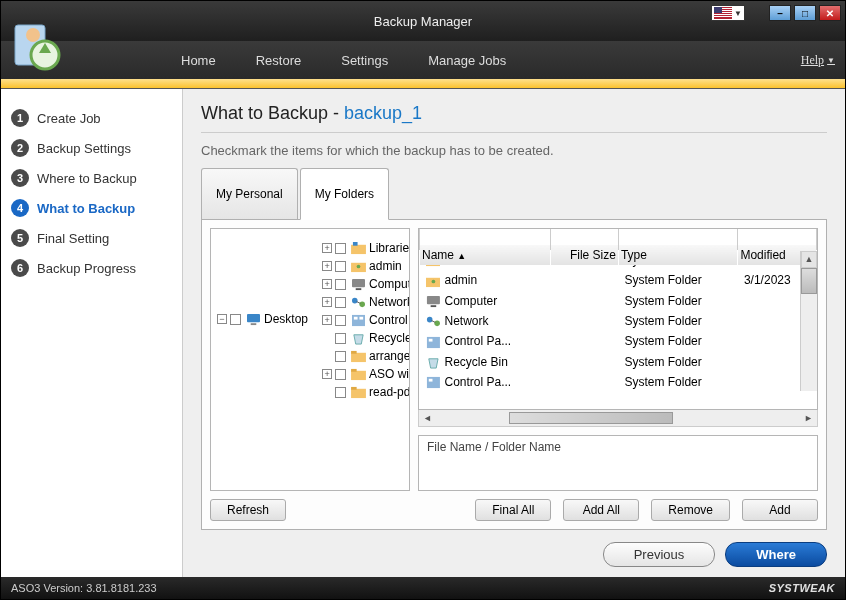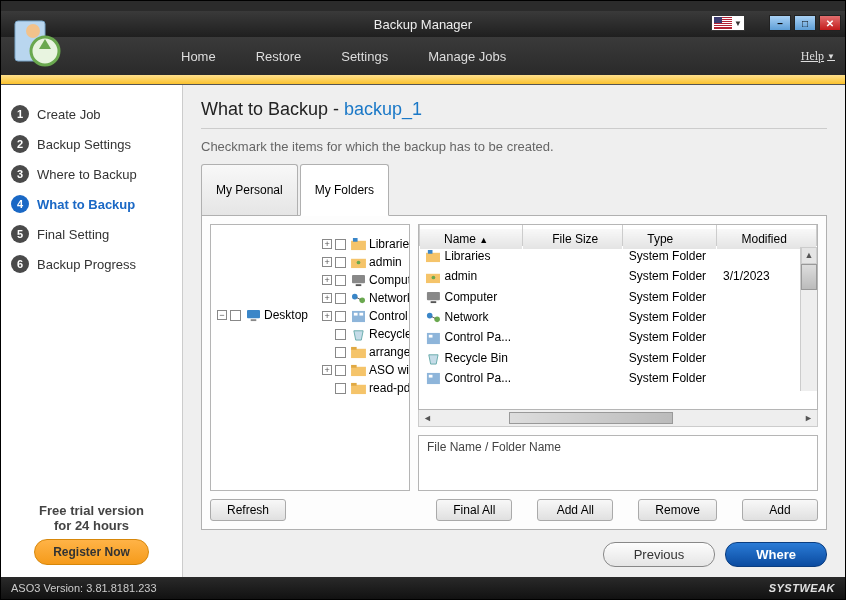--- a/index.html
+++ b/index.html
@@ -1,18 +1,18 @@
 <!DOCTYPE html>
 <html><head>
 <meta charset="utf-8">
 <style>
 * { box-sizing: border-box; margin: 0; padding: 0; }
 body { font-family: "Segoe UI", Tahoma, sans-serif; font-size: 13px; width: 846px; height: 600px; overflow: hidden; background: #2b2b2b; }
 .window { width: 846px; height: 600px; background: #2b2b2b; display: flex; flex-direction: column; border: 1px solid #000; }
-.titlebar { background: linear-gradient(to bottom, #3a3a3a, #1f1f1f); height: 26px; display: flex; align-items: center; justify-content: center; position: relative; color: #eee; margin-top: 10px; }
+.titlebar { background: linear-gradient(to bottom, #3a3a3a, #1f1f1f); height: 40px; display: flex; align-items: center; justify-content: center; position: relative; color: #eee; }
 .title-controls { position: absolute; right: 4px; top: 4px; display: flex; gap: 3px; }
 .title-controls .wbtn { width: 22px; height: 16px; border: 1px solid #222; font-size: 10px; font-weight: bold; display: flex; align-items: center; justify-content: center; cursor: pointer; }
 .wmin { background: linear-gradient(#a9d1f5,#5e9ed6); color:#000;}
 .wmax { background: linear-gradient(#a9d1f5,#5e9ed6); color:#000;}
 .wcls { background: linear-gradient(#e36f6f,#c31b1b); color:#fff;}
 .flag-btn { position:absolute; right:100px; top:4px; width:34px; height:16px; background:#fff; border:1px solid #333; display:flex; align-items:center; justify-content:center;}
 .flag-btn svg {width:18px;height:12px;}
 .flag-btn .arrow {font-size:8px;color:#333;margin-left:2px;}
 .menubar { background: linear-gradient(to bottom, #3a3a3a, #2a2a2a); height: 38px; display: flex; align-items: center; padding: 0 10px 0 160px; position: relative; }
 .logo { position:absolute; left:10px; top:-22px; width:56px; height:56px; }
@@ -47,32 +47,32 @@
 .tree li {padding:2px 0; white-space:nowrap; display:flex;align-items:center;}
 .tree li > ul {margin-top:2px;}
 .tw {display:inline-flex;align-items:center;}
 .tw .exp {width:10px;height:10px;border:1px solid #888;font-size:9px;line-height:8px;text-align:center;margin-right:3px;color:#555;cursor:pointer;background:#fff;}
 .tw .chk {width:11px;height:11px;border:1px solid #888;margin-right:4px;cursor:pointer;background:#fff;}
 .tw .ico {width:16px;height:14px;margin-right:3px;display:inline-flex;align-items:center;justify-content:center;}
 .folder-ico svg, .pc-ico svg, .net-ico svg, .cp-ico svg, .bin-ico svg, .lib-ico svg, .user-ico svg {width:15px;height:13px;}
 .listwrap {flex:1;display:flex;flex-direction:column;min-width:0;}
 .list { border:1px solid #b5b5b5; flex:1; background:#fff; overflow:auto; position:relative; font-size:12px;}
 .list table {width:100%;border-collapse:collapse;}
-.list th {background:linear-gradient(to bottom,#f8f8f8,#e3e3e3); border:1px solid #ccc; border-top:none; padding:3px 24px; text-align:left; font-weight:400; font-size:12px; position:sticky;top:4px;}
+.list th {background:linear-gradient(to bottom,#f8f8f8,#e3e3e3); border:1px solid #ccc; border-top:none; padding:3px 2px; text-align:left; font-weight:400; font-size:12px; position:sticky;top:16px;}
 .list td {padding:3px 6px; white-space:nowrap;}
 .list tr td:first-child .rico {width:15px;height:13px;display:inline-flex;vertical-align:middle;margin-right:4px;}
 .vscroll {position:absolute;right:0;top:22px;bottom:18px;width:17px;background:#eee;border-left:1px solid #ccc;}
 .vscroll .thumb{width:100%;height:26px;background:linear-gradient(to bottom,#ddd,#bbb);border:1px solid #999;}
 .vscroll .arr{height:17px;background:#e5e5e5;border:1px solid #ccc;text-align:center;font-size:9px;line-height:15px;color:#555;}
 .hscroll {height:17px;background:#eee;border:1px solid #ccc;border-top:none;display:flex;align-items:center;}
 .hscroll .arr{width:17px;text-align:center;font-size:9px;color:#555;}
 .hscroll .track{flex:1;height:100%;position:relative;}
 .hscroll .thumb{position:absolute;left:20%;width:45%;top:2px;bottom:2px;background:linear-gradient(to right,#ddd,#bbb);border:1px solid #999;}
 .selected-box { border:1px solid #b5b5b5; height:56px; margin-top:8px; background:#fff; padding:4px 8px; color:#444; font-size:12px;}
-.action-row { display:flex; margin-top:8px; gap:25px;}
+.action-row { display:flex; margin-top:8px; gap:12px;}
 .action-row .spacer {flex:1;}
 .btn { background:linear-gradient(to bottom,#f8f8f8,#e0e0e0); border:1px solid #aaa; padding:3px 16px; border-radius:3px; cursor:pointer; font-size:12px; min-width:76px;}
 .nav-row { display:flex; justify-content:flex-end; gap:10px; margin-top:12px;}
 .nav-btn { padding:4px 30px; border-radius:12px; border:1px solid #888; cursor:pointer; font-size:13px;}
 .nav-prev { background:linear-gradient(to bottom,#fdfdfd,#e5e5e5); color:#333;}
 .nav-next { background:linear-gradient(to bottom,#2a7bd6,#0b4ba0); color:#fff; border-color:#0a3d80; font-weight:600;}
 .statusbar { height:22px; background:linear-gradient(to bottom,#2a2a2a,#111); color:#ccc; font-size:11px; display:flex;align-items:center; padding:0 10px;}
 .statusbar .brand {margin-left:auto;font-style:italic;font-weight:700;color:#e0e0e0;letter-spacing:0.5px;}
 </style>
 </head>
@@ -143,25 +143,20 @@
           </div>
         <div class="step">
             <span class="num">5</span>
             <span>Final Setting</span>
           </div>
         <div class="step">
             <span class="num">6</span>
             <span>Backup Progress</span>
           </div>
       </div>
-      <div class="trial-box">
-        <div>Free trial version</div>
-        <div>for 24 hours</div>
-        <button class="register-btn">Register Now</button>
-      </div>
     </div>
 
     <div class="main">
       <div class="page-title">
         <span>What to Backup - </span><span class="job">backup_1</span>
       </div>
       <div class="hr"></div>
       <div class="desc">Checkmark the items for which the backup has to be created.</div>
 
       <div class="tabs">

